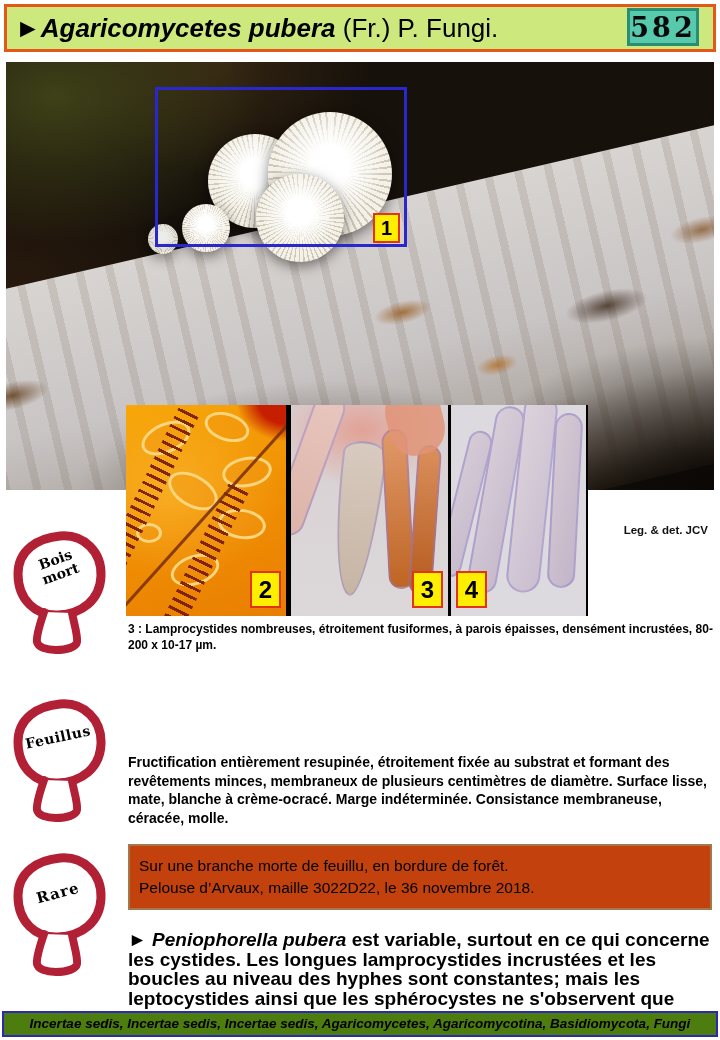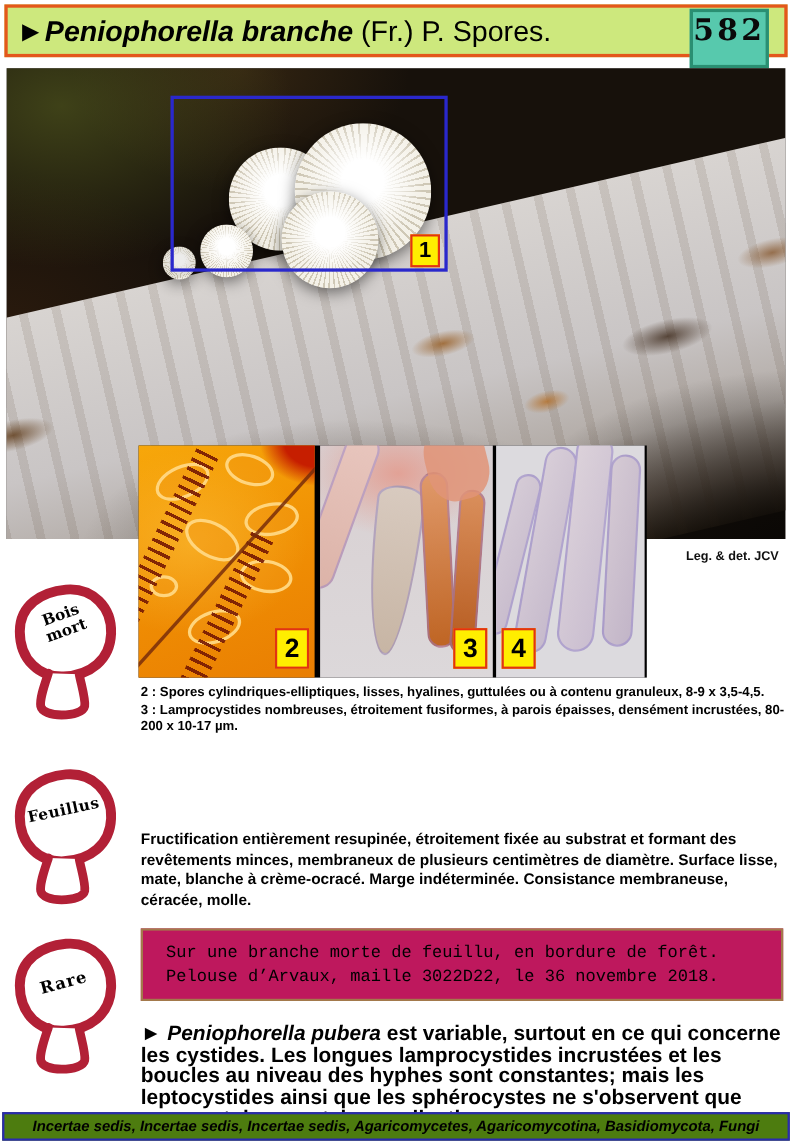--- a/index.html
+++ b/index.html
@@ -5,21 +5,21 @@
   * { margin:0; padding:0; box-sizing:border-box; }
   body { font-family:"Liberation Sans", sans-serif; background:#fff; }
   .page { position:relative; width:720px; height:1040px; background:#fff; overflow:hidden; }
 
   
   .header { position:absolute; left:4px; top:4px; width:712px; height:48px;
     background:#cde87d; border:3px solid #e4571b; display:flex; align-items:center; }
   .title { padding-left:8px; font-size:26px; color:#000; white-space:nowrap; }
   .t-main { font-weight:bold; font-style:italic; }
   .t-auth { font-weight:normal; }
-  .badge { position:absolute; right:14px; top:1px; width:72px; height:54px;
+  .badge { position:absolute; right:14px; top:1px; width:72px; height:38px;
     background:#57c9ad; border:3px solid #2a8f72; text-align:center; line-height:33px;
     font-family:"DejaVu Serif", serif; font-weight:bold; font-size:27px; letter-spacing:3px; color:#0a0a0a; }
 
   
   .photo { position:absolute; left:6px; top:62px; width:708px; height:428px;
     background:#17110b; overflow:hidden; }
   .glow { position:absolute; inset:0;
     background:
       radial-gradient(300px 210px at 7% 8%, rgba(95,105,35,.55), transparent 70%),
       radial-gradient(220px 160px at 30% 0%, rgba(70,50,22,.6), transparent 70%),
@@ -74,55 +74,55 @@
   .spore { position:absolute; border:3px solid #ffd57d; border-radius:50%;
     background:rgba(240,150,20,.35); }
   .ruler { position:absolute; width:22px; height:230px;
     background:repeating-linear-gradient(0deg, rgba(118,24,2,.9) 0 3px, transparent 3px 9px); }
   .axisline { position:absolute; width:3px; height:300px; background:rgba(120,45,10,.85); }
   .fshape, .tshape { position:absolute; }
   .lbl2 { right:5px; bottom:8px; width:31px; height:37px; font-size:24px; line-height:33px; }
   .lbl3 { right:5px; bottom:8px; width:31px; height:37px; font-size:24px; line-height:33px; }
   .lbl4 { left:5px;  bottom:8px; width:31px; height:37px; font-size:24px; line-height:33px; }
 
-  .credit { position:absolute; right:12px; top:500px; font-size:11.5px; font-weight:600; color:#111; }
+  .credit { position:absolute; right:12px; top:524px; font-size:11.5px; font-weight:600; color:#111; }
 
   
   .mushroom { position:absolute; left:6px; width:104px; height:130px; }
   .mb1 { top:526px; } .mb2 { top:694px; } .mb3 { top:848px; }
   .mush-label { position:absolute; left:10px; width:84px; top:30px; text-align:center;
     transform:rotate(-17deg); font-family:"DejaVu Serif", serif; font-weight:bold;
     font-size:14px; color:#000; line-height:15px; }
   .mb1 .mush-label { left:26px; width:52px; top:26px; transform:rotate(-20deg); }
   .mb2 .mush-label { top:36px; transform:rotate(-12deg); letter-spacing:.5px; }
   .mb3 .mush-label { top:38px; transform:rotate(-15deg); font-size:15px; letter-spacing:1px; }
 
   
   .content { position:absolute; left:128px; width:586px; color:#000; }
   .notes { top:622px; font-size:12px; font-weight:bold; line-height:15.5px; position:absolute; width:586px; }
   .notes p { margin:0; }
   .desc { position:absolute; top:753px; width:586px; font-size:14px; font-weight:bold; line-height:18.5px; }
   .collection { position:absolute; left:128px; top:844px; width:584px;
-    background:#be185d; border:2px solid #a3794b; padding:9px 21px;
-    font-size:15.5px; line-height:22px; color:#000;font-family:Liberation Mono, monospace; }
+    background:#c2410c; border:2px solid #a3794b; padding:9px 9px;
+    font-size:15.5px; line-height:22px; color:#000; }
   .remark { position:absolute; top:914px; width:586px; font-size:19px; font-weight:bold; line-height:19.5px;margin-top:16px; }
 
   
   .footer { position:absolute; left:2px; top:1011px; width:716px; height:26px;
     background:#4d7c0f; border:2px solid #2a2ab0; text-align:center;
     font-size:13.5px; font-weight:bold; font-style:italic; line-height:22px; color:#000; }
 </style>
 </head>
 <body>
 
 <div class="page">
 
   <header class="header">
     <div class="title">
-      <span class="t-main">►Peniophorella branche</span><span class="t-auth"> (Fr.) P. Spores.</span>
+      <span class="t-main">►Agaricomycetes pubera</span><span class="t-auth"> (Fr.) P. Fungi.</span>
     </div>
     <div class="badge">582</div>
   </header>
 
   <div class="photo">
     <div class="glow"></div>
     <div class="log"></div>
     <div class="vignette"></div>
     <div class="mush m2"></div>
     <div class="mush m1"></div>
@@ -182,21 +182,20 @@
   </div>
   <div class="mushroom mb3">
     <svg width="104" height="130" viewBox="0 0 104 130">
       <path d="M54,10 C78,8 96,26 95,50 C94,74 76,88 52,89 C30,90 12,74 12,48 C12,24 32,12 54,10 Z" fill="#ffffff" stroke="#b22036" stroke-width="9"></path>
       <path d="M38,86 C34,98 30,109 31,116 C32,121 40,124 50,124 C61,124 70,121 71,116 C72,110 68,97 66,87" fill="#ffffff" stroke="#b22036" stroke-width="8" stroke-linejoin="round" stroke-linecap="round"></path>
     </svg>
     <span class="mush-label">Rare</span>
   </div>
 
   <div class="notes content">
-    <p>2 : Spores cylindriques-elliptiques, lisses, hyalines, guttulées ou à contenu granuleux, 8-9 x 3,5-4,5.</p>
     <p>3 : Lamprocystides nombreuses, étroitement fusiformes, à parois épaisses, densément incrustées, 80-200 x 10-17 µm.</p>
   </div>
 
   <p class="desc content">Fructification entièrement resupinée, étroitement fixée au substrat et formant des revêtements minces, membraneux de plusieurs centimètres de diamètre. Surface lisse, mate, blanche à crème-ocracé. Marge indéterminée. Consistance membraneuse, céracée, molle.</p>
 
   <div class="collection">
     <div>Sur une branche morte de feuillu, en bordure de forêt.</div>
     <div>Pelouse d’Arvaux, maille 3022D22, le 36 novembre 2018.</div>
   </div>
 

